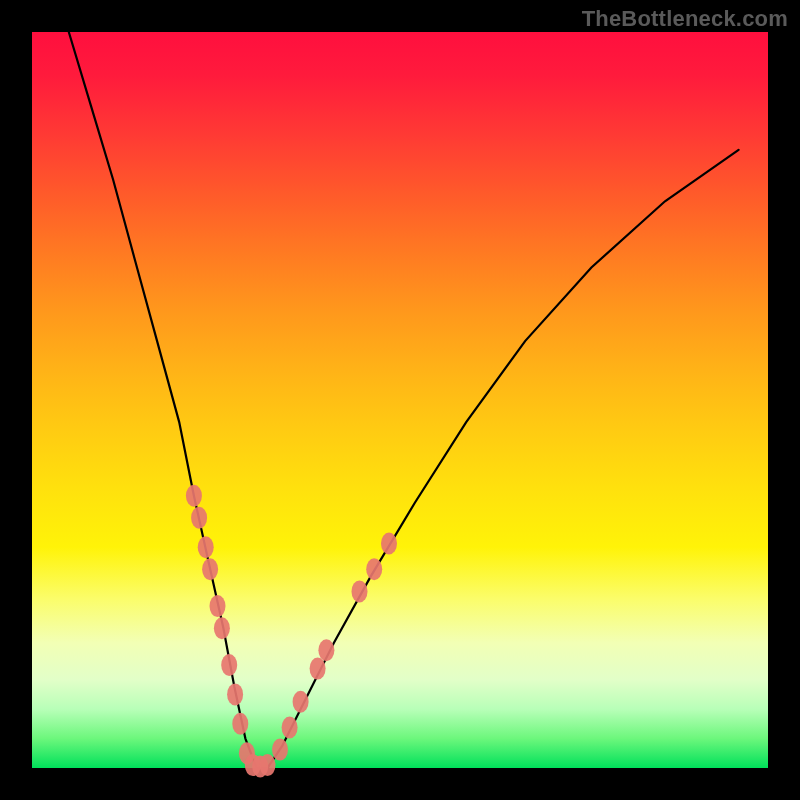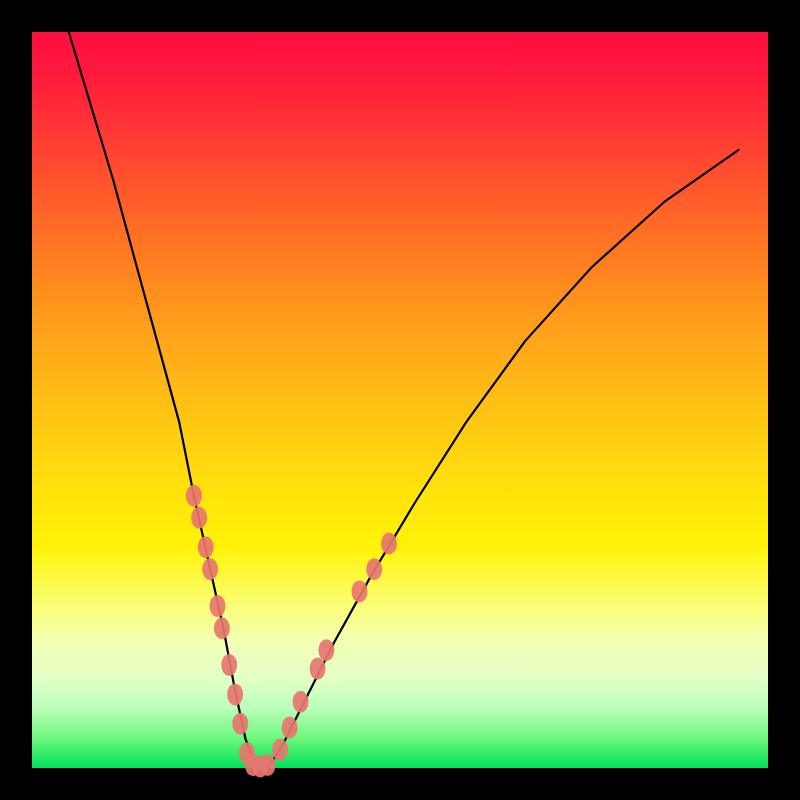--- a/index.html
+++ b/index.html
@@ -88,13 +88,14 @@
           <ellipse cx="257.6" cy="695.5" rx="8" ry="11" fill="#e7766f" fill-opacity="0.92"></ellipse>
           <ellipse cx="268.6" cy="669.8" rx="8" ry="11" fill="#e7766f" fill-opacity="0.92"></ellipse>
           <ellipse cx="285.6" cy="636.6" rx="8" ry="11" fill="#e7766f" fill-opacity="0.92"></ellipse>
           <ellipse cx="294.4" cy="618.2" rx="8" ry="11" fill="#e7766f" fill-opacity="0.92"></ellipse>
           <ellipse cx="327.5" cy="559.4" rx="8" ry="11" fill="#e7766f" fill-opacity="0.92"></ellipse>
           <ellipse cx="342.2" cy="537.3" rx="8" ry="11" fill="#e7766f" fill-opacity="0.92"></ellipse>
           <ellipse cx="357.0" cy="511.5" rx="8" ry="11" fill="#e7766f" fill-opacity="0.92"></ellipse>
         </g>
     </svg>
   </div>
+  <div class="watermark">TheBottleneck.com</div>
 </div>
 
 </body></html>

